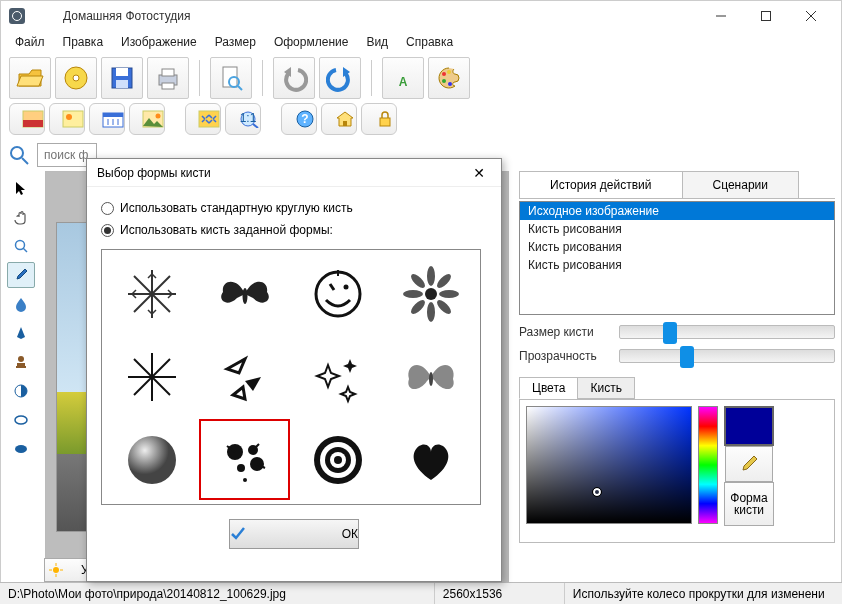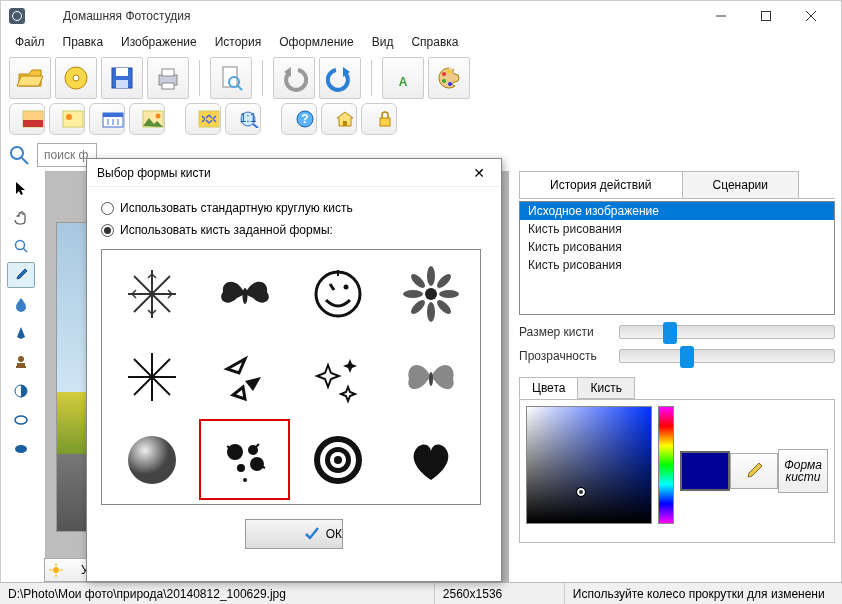--- a/index.html
+++ b/index.html
@@ -39,41 +39,41 @@
   .sliderrow .lbl { width: 100px; color: #333; }
   .sliderrow .track { flex: 1; height: 14px; background: linear-gradient(#ddd,#f4f4f4); border: 1px solid #bbb; border-radius: 2px; position: relative; }
   .sliderrow .thumb { position: absolute; top: -4px; width: 14px; height: 22px; background: #0f8fe6; border-radius: 3px; }
   .colortabs { display: flex; margin-top: 14px; }
   .colortabs .ct { padding: 3px 12px; border: 1px solid #bbb; background: #eee; margin-right: -1px; }
   .colortabs .ct.active { background: #fff; border-bottom-color: #fff; }
   .colorpanel { border: 1px solid #bbb; padding: 6px; display: flex; gap: 6px; height: 144px; }
   .gradbox { width: 166px; height: 118px; position: relative; background: linear-gradient(to top, #000, rgba(0,0,0,0)), linear-gradient(to right, #fff, #0033ff); border: 1px solid #888; }
   .gradbox .pick { position: absolute; width: 8px; height: 8px; border: 2px solid #fff; outline: 1px solid #000; border-radius: 50%; }
   .huebar { width: 20px; height: 118px; border: 1px solid #888; background: linear-gradient(to bottom, #f0f, #f00, #ff0, #0f0, #0ff, #00f, #f0f); position: relative; }
-  .rcol { display: flex; flex-direction: row; align-items: center; font-style: italic; }
+  .rcol { display: flex; flex-direction: column; align-items: center; }
   .swatch { width: 50px; height: 40px; border: 2px solid #666; }
   .eyedrop { width: 48px; height: 36px; border: 1px solid #aaa; background: linear-gradient(#fdfdfd,#eee); display:flex; align-items:center; justify-content:center; }
   .shapebtn { width: 50px; height: 44px; border: 1px solid #aaa; background: linear-gradient(#fdfdfd,#eee); display:flex; flex-direction:column; align-items:center; justify-content:center; font-size:10px; line-height:1; text-align:center; padding:2px; }
   .statusbar { position: absolute; bottom: 0; left: 0; right: 0; height: 22px; border-top: 1px solid #bbb; display: flex; align-items: flex-end; background: #f0f0f0; }
   .statusbar .cell { padding: 0 8px; border-right: 1px solid #ccc; height: 100%; display:flex; align-items:center; }
   .bottom-splat { position: absolute; bottom: 22px; left: 44px; width: 60px; height: 24px; border: 1px solid #aaa; background: linear-gradient(#fdfdfd,#eee); display:flex; align-items:center; padding:0 4px; gap:18px; }
   
   .dialog { position: absolute; left: 86px; top: 158px; width: 416px; height: 424px; background: #fff; border: 1px solid #888; box-shadow: 2px 2px 8px rgba(0,0,0,.3); z-index: 50; }
   .dlg-title { height: 28px; display: flex; align-items: center; padding: 0 10px; border-bottom: 1px solid #eee; }
   .dlg-title .t { flex: 1; }
   .dlg-close { width: 24px; text-align: center; font-size: 14px; }
   .dlg-body { padding: 10px 14px; }
   .radio-row { display: flex; align-items: center; gap: 6px; padding: 4px 0; }
   .radio { width: 13px; height: 13px; border: 1px solid #555; border-radius: 50%; display:flex; align-items:center; justify-content:center; }
   .radio.sel::after { content:''; width: 7px; height:7px; background:#333; border-radius:50%; }
   .brushgrid { margin-top: 8px; border: 1px solid #888; padding: 4px; width: 380px; height: 256px; display: grid; grid-template-columns: repeat(4, 1fr); grid-template-rows: repeat(3, 1fr); gap: 2px; }
   .brushcell { display:flex; align-items:center; justify-content:center; border: 2px solid transparent; }
   .brushcell.sel { border-color: #d00; }
   .dlg-btns { display: flex; justify-content: center; gap: 40px; margin-top: 14px; }
-  .dlg-btn { width: 98px; height: 30px; border: 1px solid #999; background: linear-gradient(#f6f6f6,#ddd); display:flex; align-items:center; justify-content:flex-end; gap:6px; }
+  .dlg-btn { width: 130px; height: 30px; border: 1px solid #999; background: linear-gradient(#f6f6f6,#ddd); display:flex; align-items:center; justify-content:space-between; gap:6px; }
   svg { display: block; }
 </style>
 </head>
 <body>
 
 <div class="titlebar">
   <div class="app-icon"></div>
   <div class="title">Домашняя Фотостудия</div>
   <div class="winbtn">
       <svg width="10" height="10">
@@ -90,21 +90,21 @@
         <line x1="0" y1="0" x2="10" y2="10" stroke="#333"></line>
         <line x1="10" y1="0" x2="0" y2="10" stroke="#333"></line>
       </svg>
     </div>
 </div>
 
 <div class="menubar">
   <span>Файл</span>
   <span>Правка</span>
   <span>Изображение</span>
-  <span>История</span>
+  <span>Размер</span>
   <span>Оформление</span>
   <span>Вид</span>
   <span>Справка</span>
 </div>
 
 <div class="toolbar">
   <div class="tbtn">
       <svg width="28" height="28">
         <path d="M3 10 h10 l3 -4 h9 v16 h-22 z" fill="#f5c23e" stroke="#b8860b"></path>
         <path d="M5 12 h22 l-4 10 h-22 z" fill="#ffe07a" stroke="#b8860b"></path>

